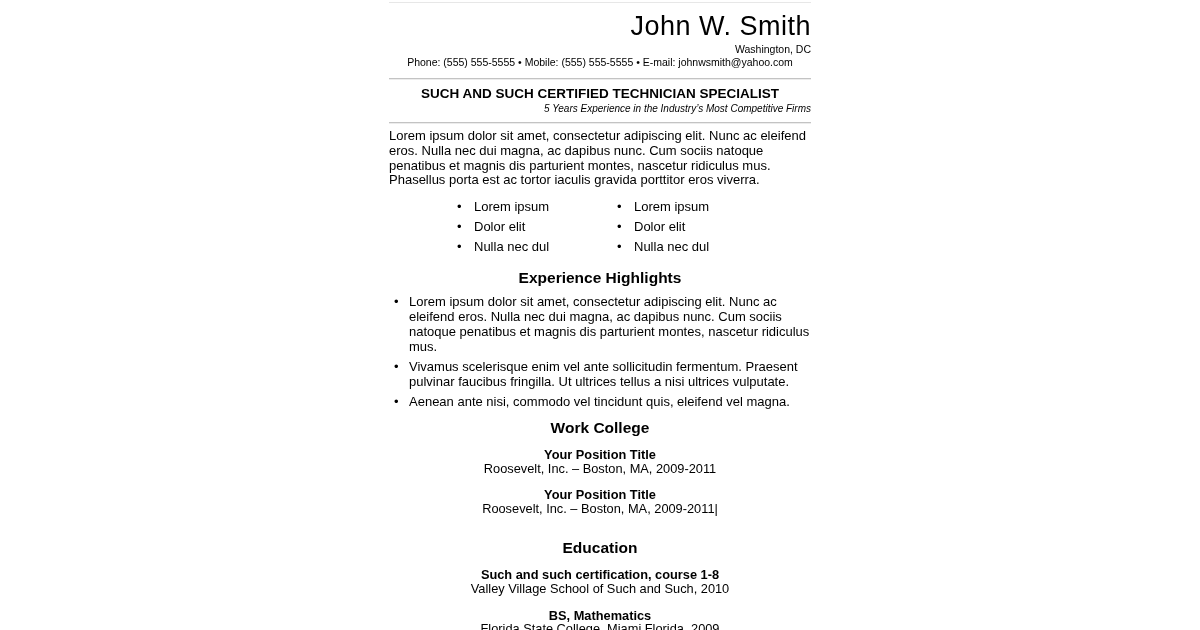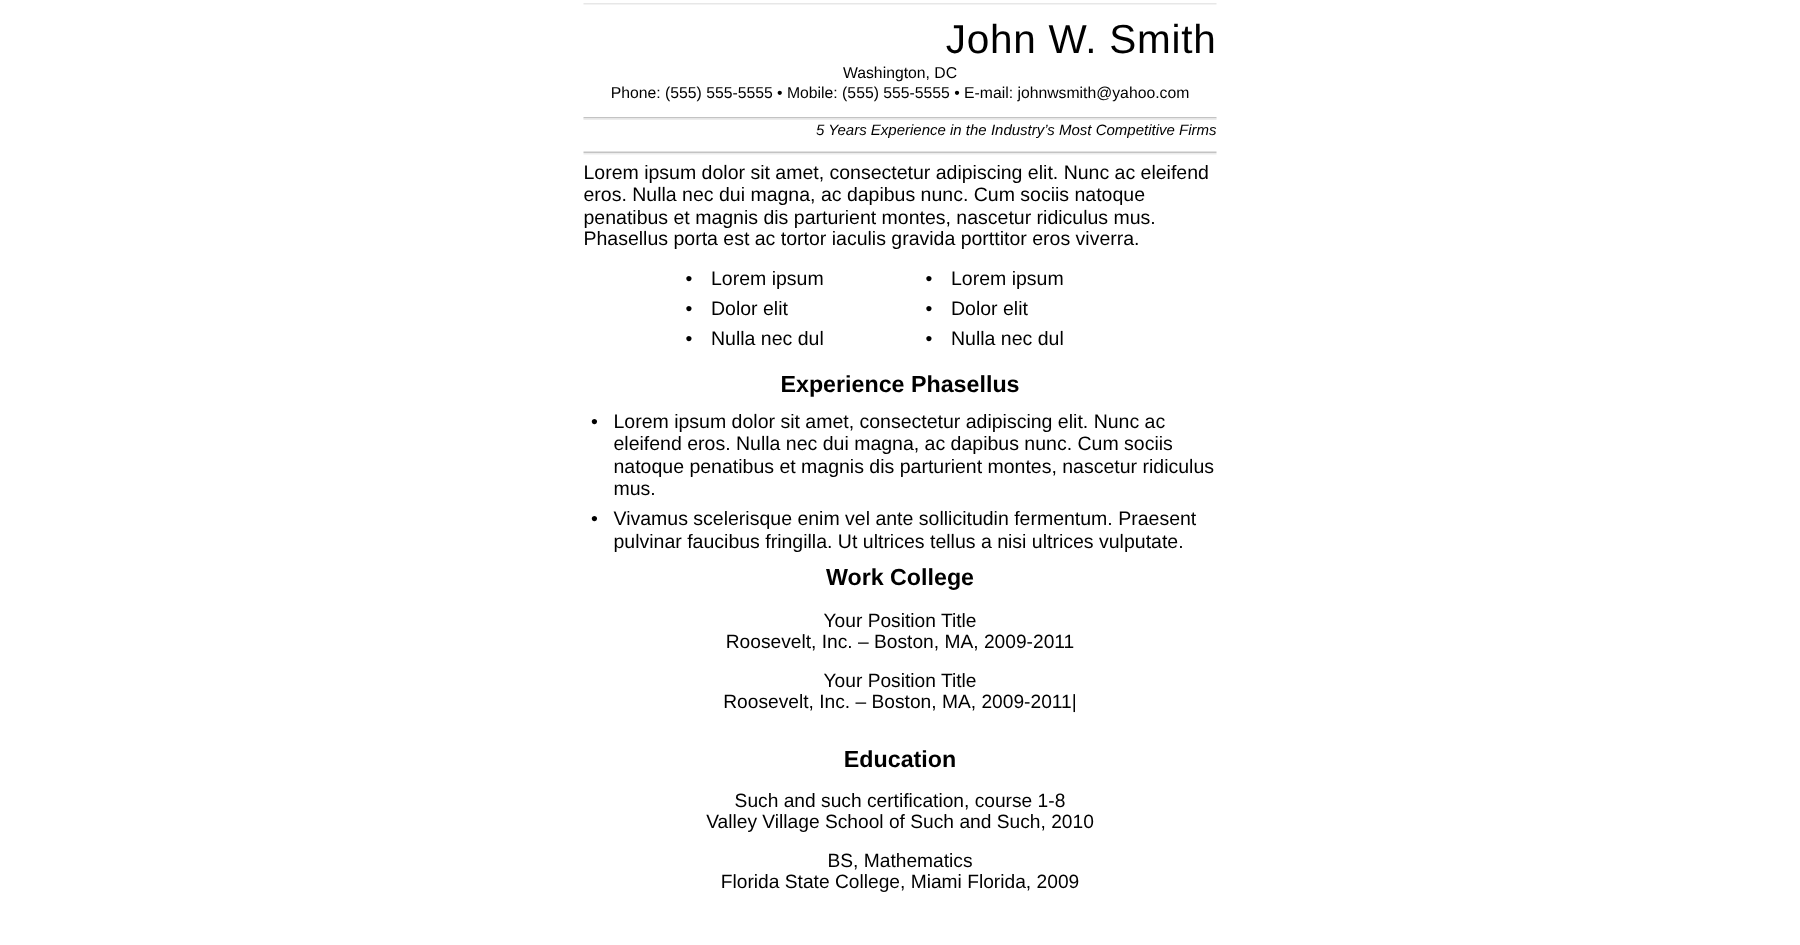--- a/index.html
+++ b/index.html
@@ -25,21 +25,21 @@
   .name {
     margin-top: 8px;
     font-size: 27px;
     line-height: 31px;
     text-align: right;
     letter-spacing: 0.5px;
   }
   .location {
     font-size: 10.5px;
     line-height: 12px;
-    text-align: center;
+    text-align: right;
     margin-top: 1px;
   }
   .contact {
     font-size: 10.5px;
     line-height: 13px;
     text-align: center;
     margin-top: 1px;
   }
   .rule-1 { margin-top: 9px; }
   .headline {
@@ -91,60 +91,62 @@
   }
   .exp-item::before { content: "•"; position: absolute; left: 5px; }
   .work-title { margin-top: 9px; }
   .edu-title { margin-top: 23px; }
   .entry {
     margin-top: 12.5px;
     text-align: center;
     font-size: 12.8px;
     line-height: 13.8px;
   }
-  .entry-title { font-weight: normal; }
+  .entry-title { font-weight: bold; }
   .caret { font-weight: normal; }
 </style>
 </head>
 <body>
 
 <div class="document">
 
   <div class="rule rule-top"></div>
 
   <div class="name">John W. Smith</div>
   <div class="location">Washington, DC</div>
   <div class="contact">Phone: (555) 555-5555 • Mobile: (555) 555-5555 • E-mail: johnwsmith@yahoo.com</div>
 
   <div class="rule rule-1"></div>
 
+  <div class="headline">SUCH AND SUCH CERTIFIED TECHNICIAN SPECIALIST</div>
   <div class="subheadline">5 Years Experience in the Industry’s Most Competitive Firms</div>
 
   <div class="rule rule-2"></div>
 
   <div class="summary">Lorem ipsum dolor sit amet, consectetur adipiscing elit. Nunc ac eleifend eros. Nulla nec dui magna, ac dapibus nunc. Cum sociis natoque penatibus et magnis dis parturient montes, nascetur ridiculus mus. Phasellus porta est ac tortor iaculis gravida porttitor eros viverra.</div>
 
   <div class="skills">
     <div class="skill-col">
       <div class="skill-item">Lorem ipsum</div>
       <div class="skill-item">Dolor elit</div>
       <div class="skill-item">Nulla nec dul</div>
     </div>
     <div class="skill-col">
       <div class="skill-item">Lorem ipsum</div>
       <div class="skill-item">Dolor elit</div>
       <div class="skill-item">Nulla nec dul</div>
     </div>
   </div>
 
-  <div class="section-title exp-title">Experience Phasellus</div>
+  <div class="section-title exp-title">Experience Highlights</div>
 
   <div class="exp-list">
     <div class="exp-item">Lorem ipsum dolor sit amet, consectetur adipiscing elit. Nunc ac eleifend eros. Nulla nec dui magna, ac dapibus nunc. Cum sociis natoque penatibus et magnis dis parturient montes, nascetur ridiculus mus.</div>
     <div class="exp-item">Vivamus scelerisque enim vel ante sollicitudin fermentum. Praesent pulvinar faucibus fringilla. Ut ultrices tellus a nisi ultrices vulputate.</div>
+    <div class="exp-item">Aenean ante nisi, commodo vel tincidunt quis, eleifend vel magna.</div>
   </div>
 
   <div class="section-title work-title">Work College</div>
 
   <div class="entry">
     <div class="entry-title">Your Position Title</div>
     <div class="entry-detail">Roosevelt, Inc. – Boston, MA, 2009-2011</div>
   </div>
   <div class="entry">
     <div class="entry-title">Your Position Title</div>

